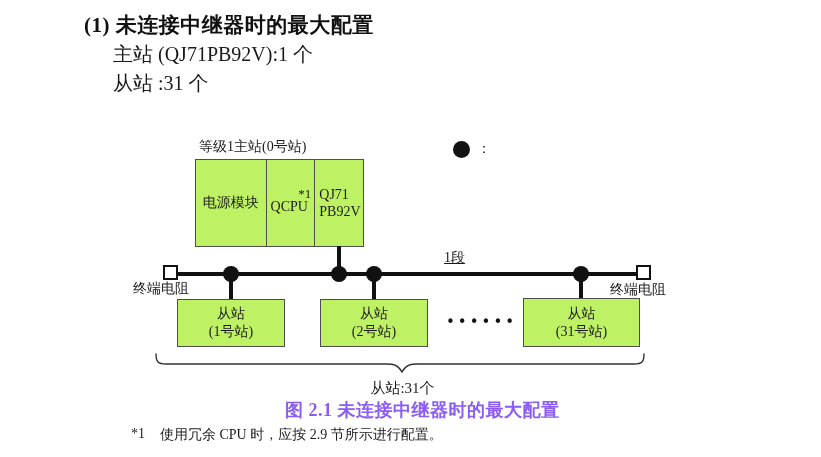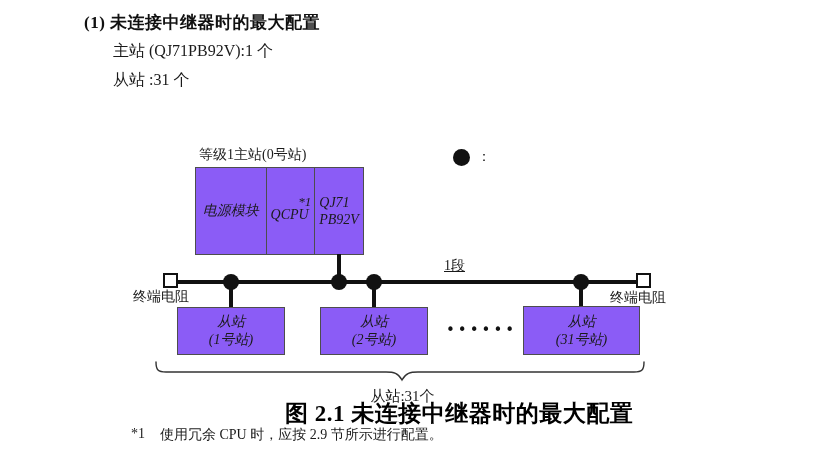--- a/index.html
+++ b/index.html
@@ -5,55 +5,55 @@
   * { margin: 0; padding: 0; box-sizing: border-box; }
   html, body { background: #ffffff; }
   body {
     width: 821px; height: 457px;
     position: relative;
     font-family: "Liberation Serif", "DejaVu Serif", serif;
     color: #1a1a1a;
     overflow: hidden;
   }
   .abs { position: absolute; }
-  .heading { font-size: 17px; font-weight: bold; color: #111; letter-spacing: .5px; }
-  .bodyline { font-size: 16px; }
+  .heading { font-size: 21px; font-weight: bold; color: #111; letter-spacing: .5px; }
+  .bodyline { font-size: 20px; }
   .lbl14 { font-size: 14px; }
-  .box { border: 1px solid #4d4d4d; background: #8b5cf6; font-style: italic; }
+  .box { border: 1px solid #4d4d4d; background: #bef264; }
   .master-box { display: flex; }
   .master-cell { display: flex; align-items: center; justify-content: center;
                  font-size: 14px; }
   .master-cell + .master-cell { border-left: 1px solid #4d4d4d; }
   .cell-cpu { position: relative; }
   .cell-cpu .star { position: absolute; top: 26px; right: 3px; font-size: 13px; }
   .cell-cpu .cpu-name { position: absolute; left: 4px; top: 39px; font-size: 14px; }
   .cell-pb { flex-direction: column; align-items: flex-start; justify-content: center;
              padding-left: 4px; line-height: 17px; }
   .legend { display: flex; align-items: center; gap: 7px; font-size: 14px; }
   .legend-dot { width: 17px; height: 17px; border-radius: 50%; background: #111; }
   .busline { background: #111; }
   .vdrop { width: 4px; background: #111; }
   .node-dot { width: 16px; height: 16px; border-radius: 50%; background: #111; }
   .terminator { width: 15px; height: 15px; border: 2px solid #111; background: #fff; }
   .slave-box { display: flex; flex-direction: column; align-items: center;
                justify-content: center; font-size: 14px; line-height: 18px; }
   .ellipsis { font-size: 15px; letter-spacing: 3px; color: #111;
               font-family: "DejaVu Sans", sans-serif; }
   .brace-label { width: 145px; text-align: center; font-size: 15px; }
-  .caption { font-size: 23px; font-weight: bold; color: #000000; letter-spacing: .5px; }
+  .caption { font-size: 18px; font-weight: bold; color: #8b5cf6; letter-spacing: .5px; }
   .footnote { font-size: 14px; }
 </style>
 </head>
 <body>
 
 <div class="abs heading" style="left:84px; top:11px;">(1) 未连接中继器时的最大配置</div>
 <div class="abs bodyline" style="left:113px; top:41px;">主站 (QJ71PB92V):1 个</div>
 <div class="abs bodyline" style="left:113px; top:70px;">从站 :31 个</div>
 
-<div class="abs" style="left:0; top:12px; width:821px; height:328px;">
+<div class="abs" style="left:0; top:4px; width:821px; height:328px;">
 
   <div class="abs lbl14" style="left:199px; top:134px;">等级1主站(0号站)</div>
 
   <div class="abs box master-box" style="left:195px; top:155px; width:169px; height:88px;">
     <div class="master-cell" style="width:70px;">电源模块</div>
     <div class="master-cell cell-cpu" style="width:49px;">
       <span class="star">*1</span>
       <span class="cpu-name">QCPU</span>
     </div>
     <div class="master-cell cell-pb" style="width:49px;">

